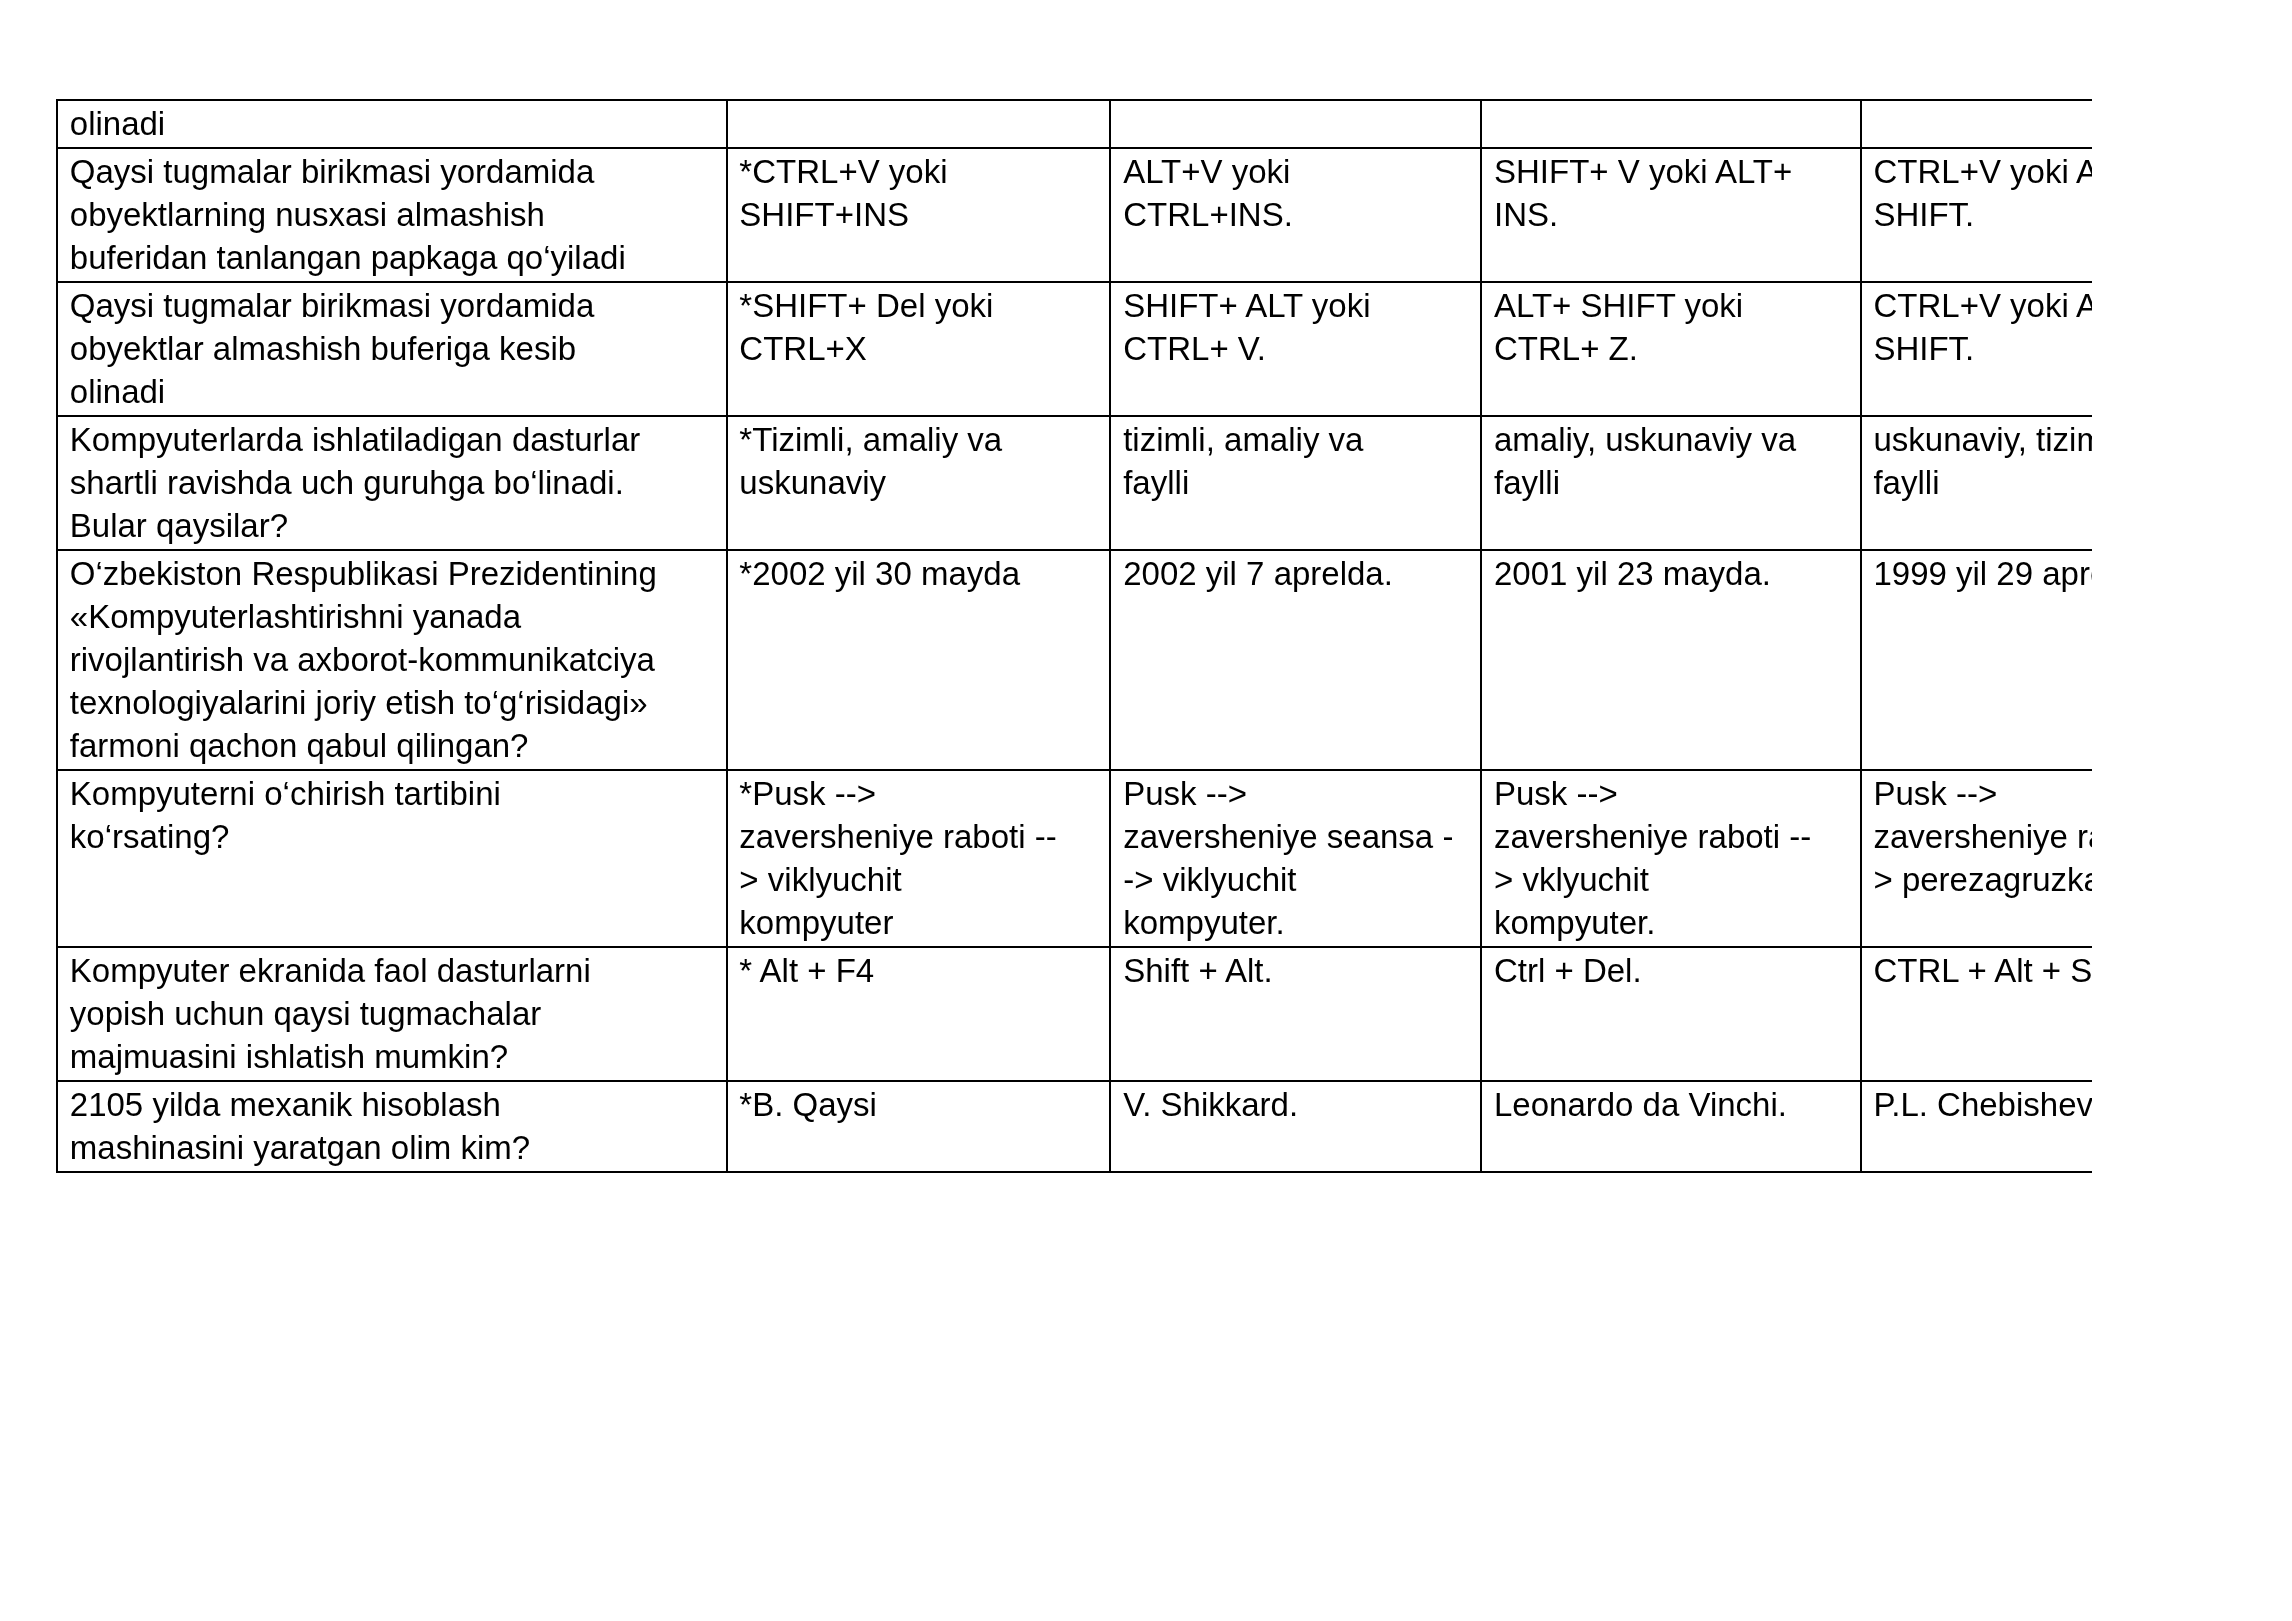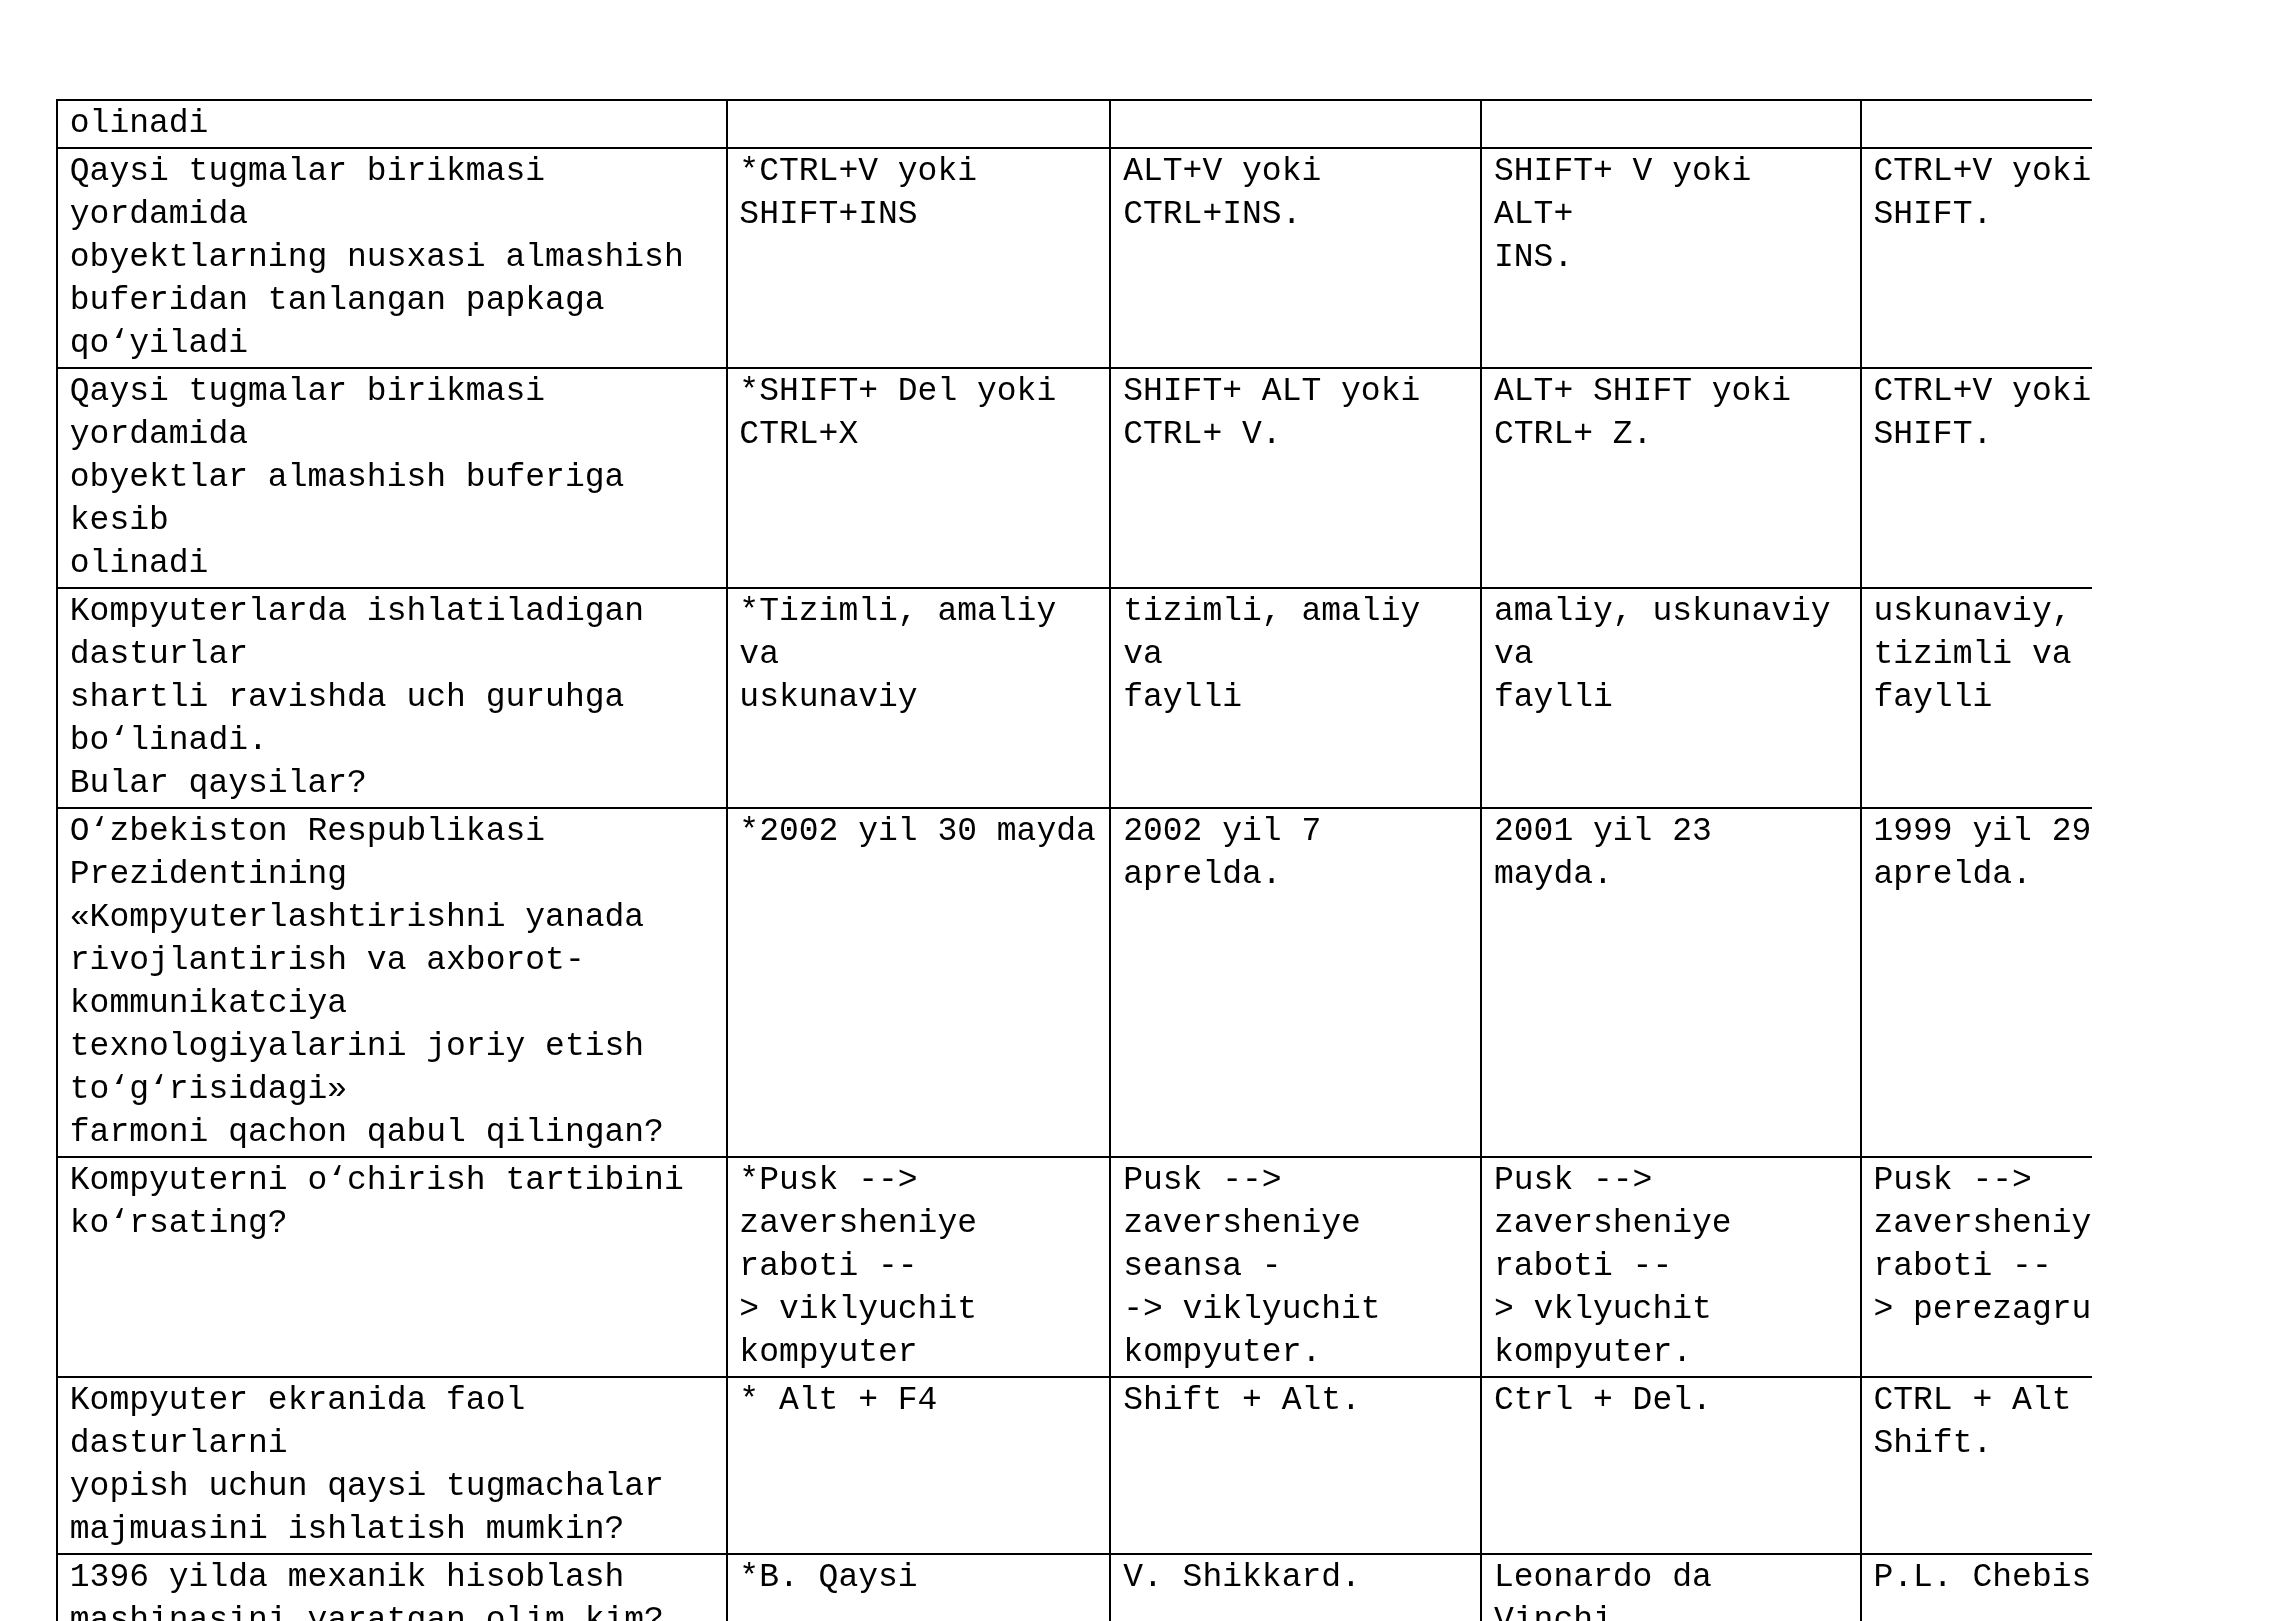--- a/index.html
+++ b/index.html
@@ -6,21 +6,21 @@
     margin: 0;
     padding: 0;
     background: #ffffff;
   }
   .page {
     position: relative;
     width: 2092px;
     height: 1621px;
     background: #ffffff;
     color: #000000;
-    font-family: Liberation Mono, monospace;
+    font-family: Liberation Sans, sans-serif;
     overflow: hidden;
   }
   table.quiz {
     position: absolute;
     left: 56px;
     top: 99px;
     width: 2183px;
     border-collapse: collapse;
     table-layout: fixed;
     border: 2.9px solid #000000;
@@ -132,21 +132,21 @@
         <tr>
           <td>Kompyuter ekranida faol dasturlarni
 yopish uchun qaysi tugmachalar
 majmuasini ishlatish mumkin?</td>
           <td>* Alt + F4</td>
           <td>Shift + Alt.</td>
           <td>Ctrl + Del.</td>
           <td>CTRL + Alt + Shift.</td>
         </tr>
         <tr>
-          <td>1396 yilda mexanik hisoblash
+          <td>2105 yilda mexanik hisoblash
 mashinasini yaratgan olim kim?</td>
           <td>*B. Qaysi</td>
           <td>V. Shikkard.</td>
           <td>Leonardo da Vinchi.</td>
           <td>P.L. Chebishev.</td>
         </tr>
       </tbody>
   </table>
 </div>
 

